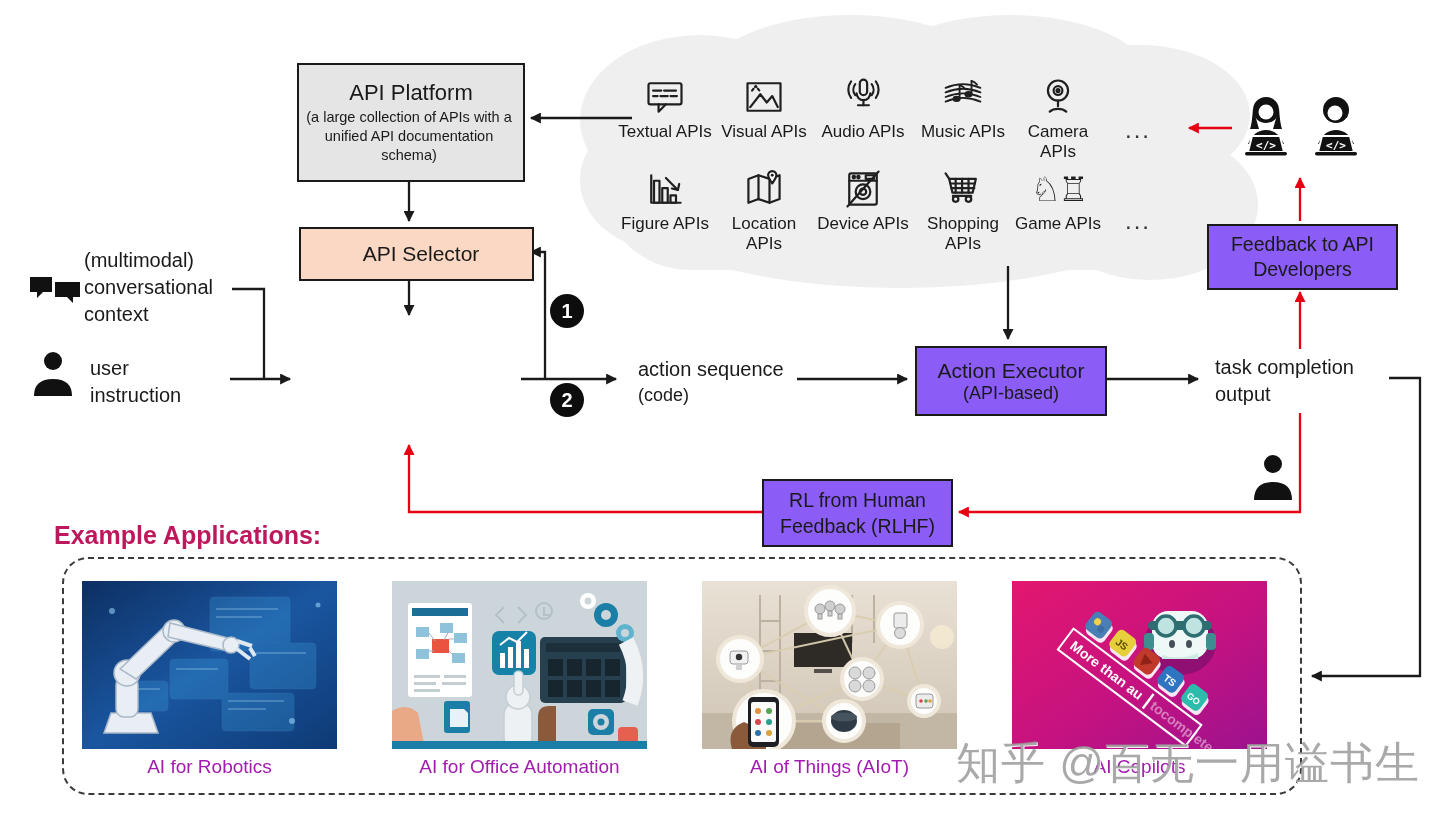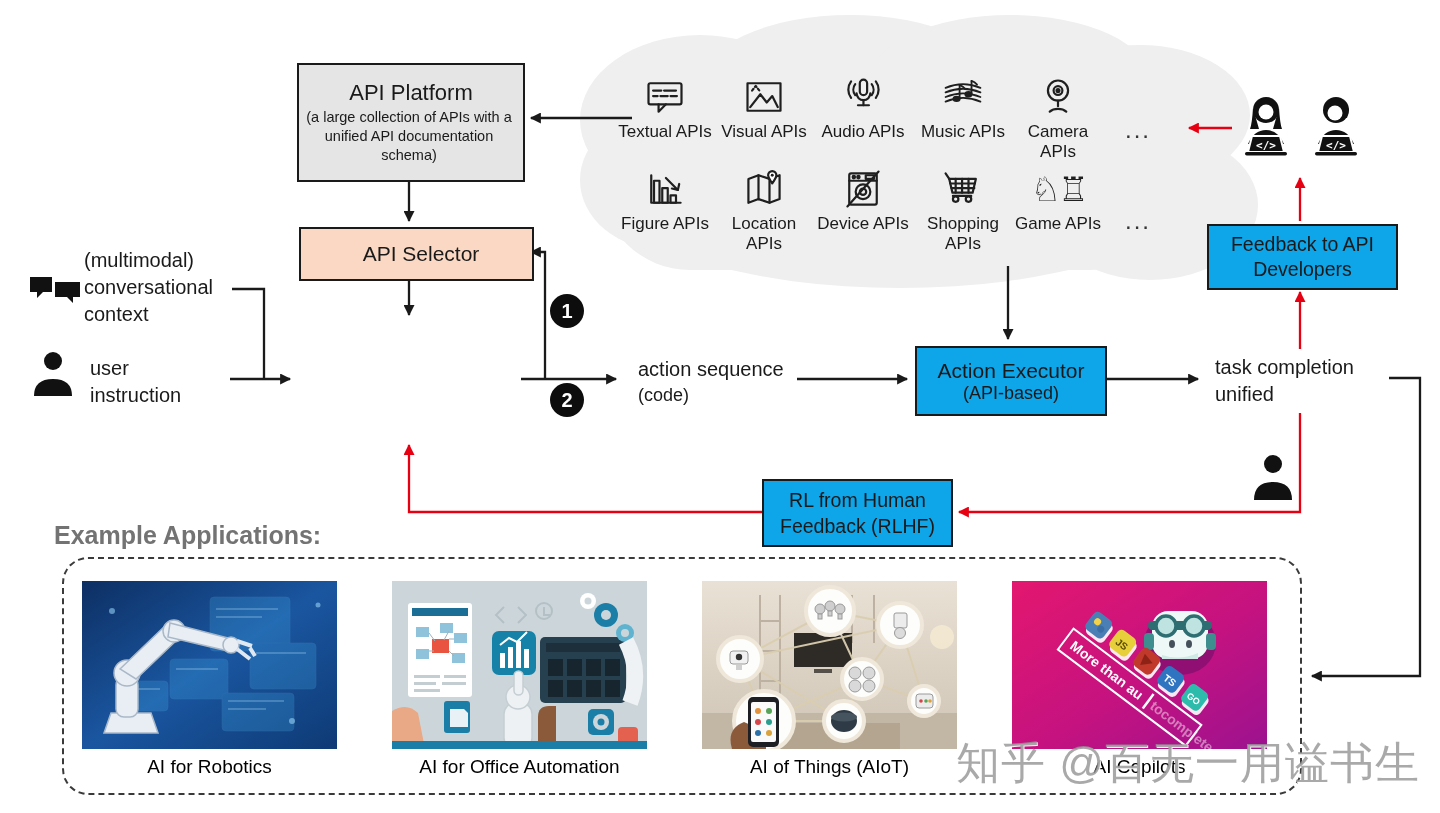--- a/index.html
+++ b/index.html
@@ -1,19 +1,19 @@
 <!DOCTYPE html>
 <html><head>
 <meta charset="utf-8">
 <style>
   html,body{margin:0;padding:0;background:#fff;}
   #stage{position:relative;width:1440px;height:813px;background:#fff;overflow:hidden;
          font-family:"Liberation Sans",sans-serif;color:#1a1a1a;}
   #connector-layer{position:absolute;left:0;top:0;z-index:0;pointer-events:none;}
-  .box{position:absolute;border:2.2px solid #1a1a1a;background:#0ea5e9;display:flex;
+  .box{position:absolute;border:2.2px solid #1a1a1a;background:#8b5cf6;display:flex;
        flex-direction:column;align-items:center;justify-content:center;text-align:center;z-index:2;}
   .box.thick{border-width:2.6px;}
   #api-platform{left:297px;top:63px;width:224px;height:115px;background:#e5e5e5;}
   #api-platform .t{font-size:22px;}
   #api-platform .s{font-size:14.5px;line-height:1.3;padding:2px 8px 0 4px;}
   #api-selector{left:299px;top:227px;width:222px;height:50px;background:#fbd8c3;font-size:21px;padding-left:9px;}
   #foundation-model{left:298px;top:321px;width:223px;height:115px;background:#c9eeca;
        font-size:21px;line-height:1.35;padding:0 6px;box-sizing:border-box;}
   #action-executor{left:915px;top:346px;width:188px;height:66px;}
   #action-executor .t{font-size:21px;}
@@ -32,26 +32,26 @@
   #step1{left:550px;top:294px;}
   #step2{left:550px;top:383px;}
   .api-cell{position:absolute;width:96px;text-align:center;z-index:2;}
   .api-icon{height:46px;display:flex;align-items:center;justify-content:center;}
   .api-icon svg{width:44px;height:44px;}
   .api-label{font-size:17px;line-height:1.15;margin-top:2px;}
   .chess{font-family:"DejaVu Sans",sans-serif;font-size:34px;line-height:44px;letter-spacing:-3px;color:#1f1f1f;}
   .more{position:absolute;font-size:24px;letter-spacing:2px;color:#333;z-index:2;}
   .dev{position:absolute;width:60px;height:84px;z-index:2;}
   .picon{position:absolute;z-index:2;}
-  #examples-heading{position:absolute;left:54px;top:521px;font-size:25px;font-weight:bold;color:#737373;z-index:2;}
+  #examples-heading{position:absolute;left:54px;top:521px;font-size:25px;font-weight:bold;color:#be185d;z-index:2;}
   #examples-panel{position:absolute;left:62px;top:557px;width:1240px;height:238px;
        border:2.4px dashed #3a3a3a;border-radius:26px;box-sizing:border-box;z-index:1;}
   .app{position:absolute;width:255px;text-align:center;z-index:2;}
   .app svg{display:block;width:255px;height:168px;}
-  .app .cap{margin-top:7px;font-size:19px;color:#000000;}
+  .app .cap{margin-top:7px;font-size:19px;color:#a21caf;}
   #app-0{left:82px;top:581px;}
   #app-1{left:392px;top:581px;}
   #app-2{left:702px;top:581px;}
   #app-3{left:1012px;top:581px;}
   #watermark{position:absolute;left:956px;top:734px;font-size:44px;color:rgba(150,150,150,.82);
        letter-spacing:1px;white-space:nowrap;z-index:5;text-shadow:1px 1px 0 rgba(255,255,255,.9);}
 </style>
 </head>
 <body>
 
@@ -136,21 +136,21 @@
     </svg>
   </div>
   <div class="side-label" id="user-label">user instruction</div>
 
   <div class="step" id="step1">1</div>
   <div class="step" id="step2">2</div>
   <div class="side-label" id="action-label">
     <div>action sequence</div>
     <div class="flow-sub">(code)</div>
   </div>
-  <div class="side-label" id="task-label">task completion unified</div>
+  <div class="side-label" id="task-label">task completion output</div>
 
   <div class="api-cell" style="left:617px;top:74px;">
     <div class="api-icon">
       <svg viewBox="0 0 48 48" fill="none" stroke="#1f1f1f" stroke-width="2.4" stroke-linecap="round" stroke-linejoin="round">
         <rect x="6" y="9" width="36" height="23" rx="2"></rect>
           <path d="M17 32 v8 l8 -8"></path>
         <path d="M11 17 h9 M23 17 h13 M11 23 h5 M19 23 h8 M30 23 h7"></path>
       </svg>
     </div>
     <div class="api-label">Textual APIs</div>

